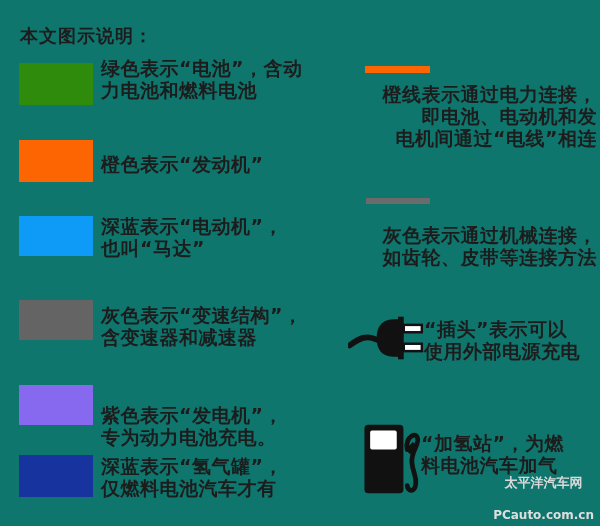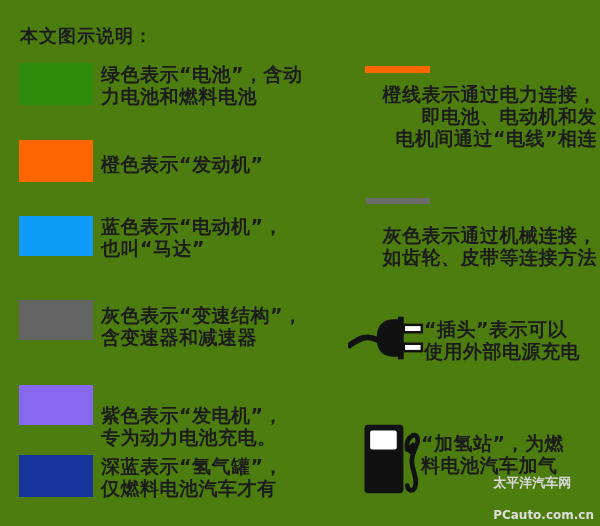--- a/index.html
+++ b/index.html
@@ -1,70 +1,70 @@
 <!DOCTYPE html>
 <html><head>
 <meta charset="utf-8">
 <style>
   html,body{margin:0;padding:0;background:#fff;}
   .canvas{
-    position:relative;width:600px;height:526px;background:#4d7c0f;
+    position:relative;width:600px;height:526px;background:#0f766e;
     font-family:"DejaVu Sans","Liberation Sans",sans-serif;
     color:#1c1c1c;overflow:hidden;
   }
   .title{
     position:absolute;left:20px;top:24px;
     font-size:18px;font-weight:bold;letter-spacing:1px;
   }
   .sw{position:absolute;left:19px;width:74px;height:42px;}
   .txt{
     position:absolute;font-size:19px;line-height:22px;
     font-weight:600;white-space:pre-line;letter-spacing:0.5px;
   }
   .ltxt{left:101px;width:260px;}
   .rtxt{left:362px;width:235px;text-align:right;}
-  .sw1{top:63px;}  .tx1{top:63px;}
+  .sw1{top:63px;}  .tx1{top:57px;}
   .sw2{top:140px;} .tx2{top:153px;}
   .sw3{top:216px;height:40px;} .tx3{top:215px;}
   .sw4{top:300px;height:40px;} .tx4{top:304px;}
   .sw5{top:385px;height:40px;} .tx5{top:404px;}
   .sw6{top:455px;} .tx6{top:455px;}
   .cline{position:absolute;}
   .cl1{left:365px;top:66px;width:65px;height:7px;}
   .cl2{left:366px;top:198px;width:64px;height:6px;}
   .rtx1{top:83px;}
   .rtx2{top:212px;margin-top:12px;}
   .rtx3{left:424px;top:318px;width:180px;}
   .rtx4{left:421px;top:432px;width:180px;}
   .icon{position:absolute;}
   .plug{left:348px;top:312px;}
   .pump{left:363px;top:421px;}
   .watermark{
-    position:absolute;right:6px;bottom:4px;text-align:left;
+    position:absolute;right:6px;bottom:4px;text-align:center;
     color:#d9d9d9;font-weight:bold;line-height:1.05;
   }
   .wm1{font-size:13px;}
   .wm2{font-size:12px;color:#dedede;margin-top:20px;}
 </style>
 </head>
 <body>
 
 <div class="canvas">
 
   <div class="title">本文图示说明：</div>
 
   <div class="sw sw1" style="background-color: rgb(46, 139, 12);"></div>
   <div class="txt ltxt tx1">绿色表示“电池”，含动
 力电池和燃料电池</div>
 
   <div class="sw sw2" style="background-color: rgb(252, 101, 2);"></div>
   <div class="txt ltxt tx2">橙色表示“发动机”</div>
 
   <div class="sw sw3" style="background-color: rgb(13, 155, 247);"></div>
-  <div class="txt ltxt tx3">蓝色表示“电动机”，
+  <div class="txt ltxt tx3">深蓝表示“电动机”，
 也叫“马达”</div>
 
   <div class="sw sw4" style="background-color: rgb(100, 100, 100);"></div>
   <div class="txt ltxt tx4">灰色表示“变速结构”，
 含变速器和减速器</div>
 
   <div class="sw sw5" style="background-color: rgb(134, 105, 239);"></div>
   <div class="txt ltxt tx5">紫色表示“发电机”，
 专为动力电池充电。</div>
 

